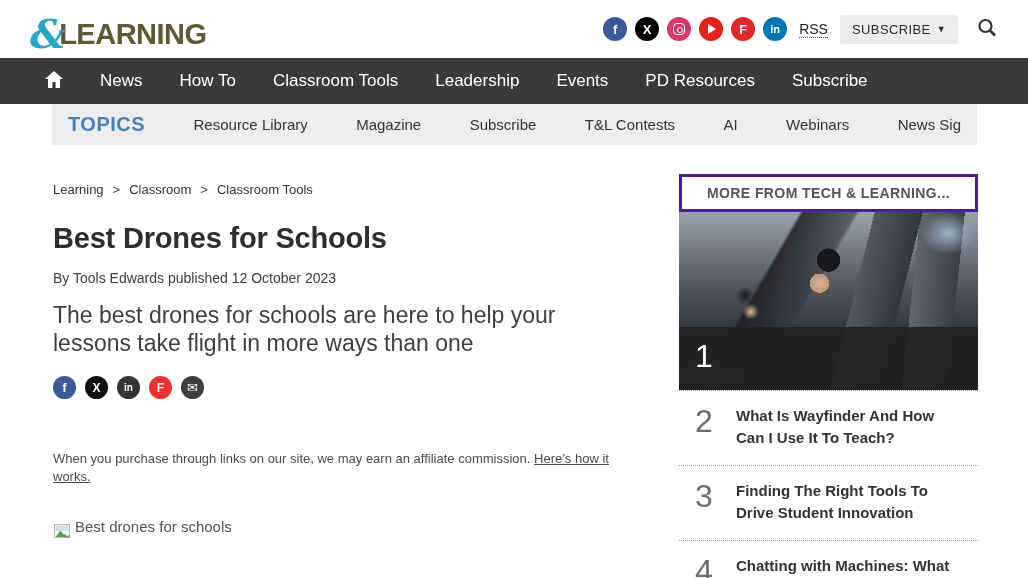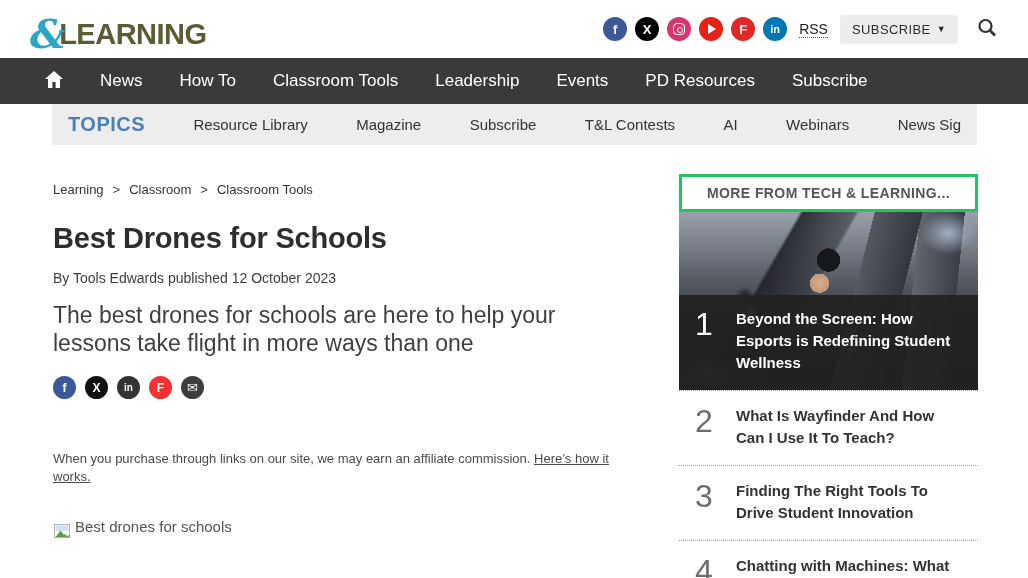--- a/index.html
+++ b/index.html
@@ -59,21 +59,21 @@
   .share-flip { background:#f03131; }
   .share-mail { background:#3d3d3d; }
   .share-mail .glyph { font-size:13px; font-weight:400; }
   .disclosure { margin-top:51px; font-size:13px; color:#4a4a4a; line-height:18px; }
   .disclosure a { color:#4a4a4a; text-decoration:underline; cursor:pointer; }
   .broken-img { margin-top:36px; display:flex; align-items:flex-start; gap:2px; }
   .broken-alt { font-size:15px; color:#545454; position:relative; top:-4px; }
 
   
   .sidebar { position:absolute; left:679px; top:174px; width:299px; }
-  .sb-header { border:3px solid #22c55e; background:#fff; height:38px; display:flex; align-items:center; justify-content:center; font-size:14px; font-weight:700; letter-spacing:0.4px; color:#555; }
+  .sb-header { border:3px solid #4c1d95; background:#fff; height:38px; display:flex; align-items:center; justify-content:center; font-size:14px; font-weight:700; letter-spacing:0.4px; color:#555; }
   .sb-photo-block { position:relative; border-bottom:1px dotted #9a9a9a; cursor:pointer; }
   .sb-photo { height:178px; overflow:hidden;
     background:
       radial-gradient(circle 15px at 47% 40%, #d8b093 0%, #c49878 64%, rgba(0,0,0,0) 65%),
       radial-gradient(circle 21px at 50% 27%, #17181b 0%, #17181b 55%, rgba(0,0,0,0) 56%),
       radial-gradient(circle 12px at 24% 56%, #e2bb97 0%, rgba(0,0,0,0) 66%),
       radial-gradient(circle 16px at 22% 47%, #1c1d20 0%, rgba(0,0,0,0) 60%),
       radial-gradient(ellipse 60px 24px at 10% 92%, #5f6d4e 0%, rgba(0,0,0,0) 70%),
       radial-gradient(ellipse 40px 30px at 90% 12%, #9fb3c4 0%, rgba(0,0,0,0) 70%),
       linear-gradient(104deg, rgba(0,0,0,0) 57%, #55595f 57%, #33363c 71%, rgba(0,0,0,0) 71%),
@@ -218,21 +218,20 @@
     </div>
   </main>
 
   <aside class="sidebar">
     <div class="sb-header">MORE FROM TECH &amp; LEARNING...</div>
 
     <div class="sb-photo-block">
       <div class="sb-photo"></div>
       <div class="sb-overlay">
         <span class="num num-light">1</span>
-        <span class="sb-title sb-title-light">Beyond the Screen: How Esports is Redefining Student Wellness</span>
       </div>
     </div>
 
     <div class="sb-item">
       <span class="num">2</span>
       <span class="sb-title">What Is Wayfinder And How Can I Use It To Teach?</span>
     </div>
 
     <div class="sb-item">
       <span class="num">3</span>

